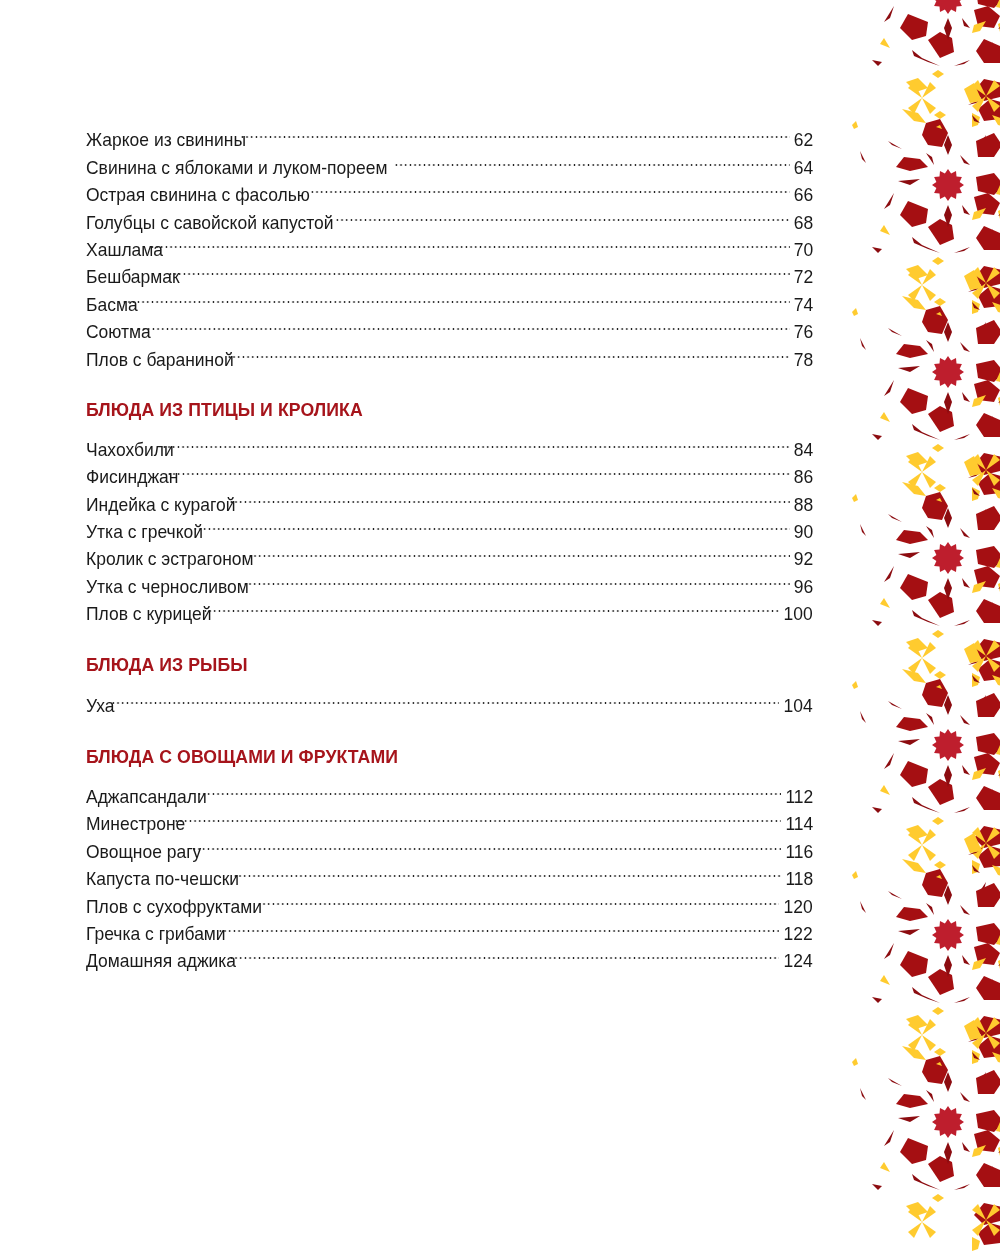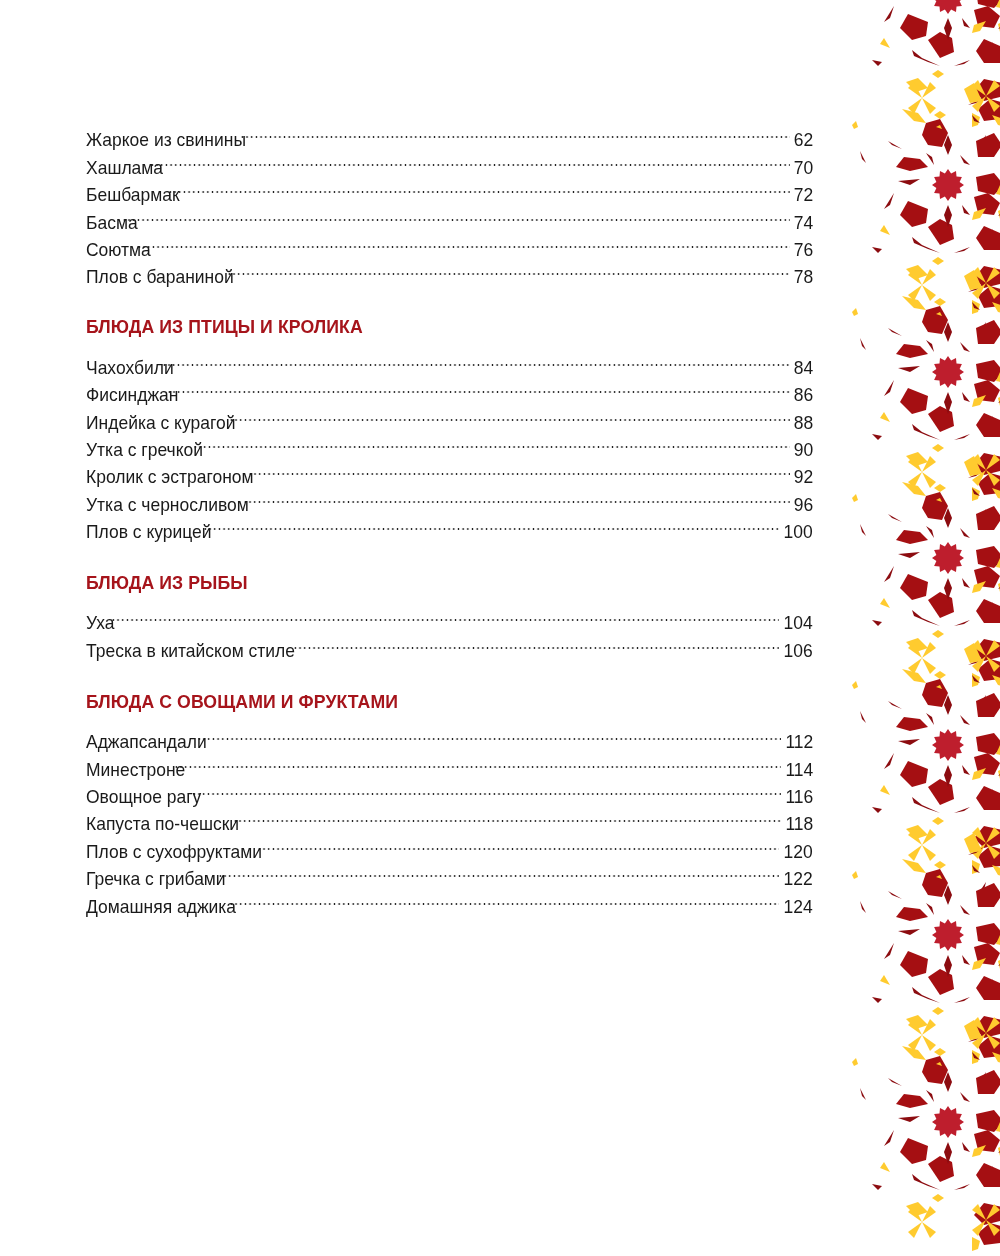--- a/index.html
+++ b/index.html
@@ -90,20 +90,35 @@
 
 <main class="toc">
 
   <section class="toc-section">
     <div class="toc-row">
         <span class="toc-title">Жаркое из свинины</span>
         <span class="toc-leader"></span>
         <span class="toc-page">62</span>
       </div>
     <div class="toc-row">
+        <span class="toc-title">Свинина с яблоками и луком-пореем</span>
+        <span class="toc-leader"></span>
+        <span class="toc-page">64</span>
+      </div>
+    <div class="toc-row">
+        <span class="toc-title">Острая свинина с фасолью</span>
+        <span class="toc-leader"></span>
+        <span class="toc-page">66</span>
+      </div>
+    <div class="toc-row">
+        <span class="toc-title">Голубцы с савойской капустой</span>
+        <span class="toc-leader"></span>
+        <span class="toc-page">68</span>
+      </div>
+    <div class="toc-row">
         <span class="toc-title">Хашлама</span>
         <span class="toc-leader"></span>
         <span class="toc-page">70</span>
       </div>
     <div class="toc-row">
         <span class="toc-title">Бешбармак</span>
         <span class="toc-leader"></span>
         <span class="toc-page">72</span>
       </div>
     <div class="toc-row">
@@ -165,25 +180,20 @@
   </section>
 
   <div class="gap-after-s2"></div>
 
   <section class="toc-section">
     <h2 class="section-heading">БЛЮДА ИЗ РЫБЫ</h2>
     <div class="toc-row">
         <span class="toc-title">Уха</span>
         <span class="toc-leader" style="margin-left:14px"></span>
         <span class="toc-page">104</span>
-      </div>
-    <div class="toc-row">
-        <span class="toc-title">Треска в китайском стиле</span>
-        <span class="toc-leader"></span>
-        <span class="toc-page">106</span>
       </div>
   </section>
 
   <div class="gap-after-s3"></div>
 
   <section class="toc-section">
     <h2 class="section-heading">БЛЮДА С ОВОЩАМИ И ФРУКТАМИ</h2>
     <div class="toc-row">
         <span class="toc-title">Аджапсандали</span>
         <span class="toc-leader"></span>

